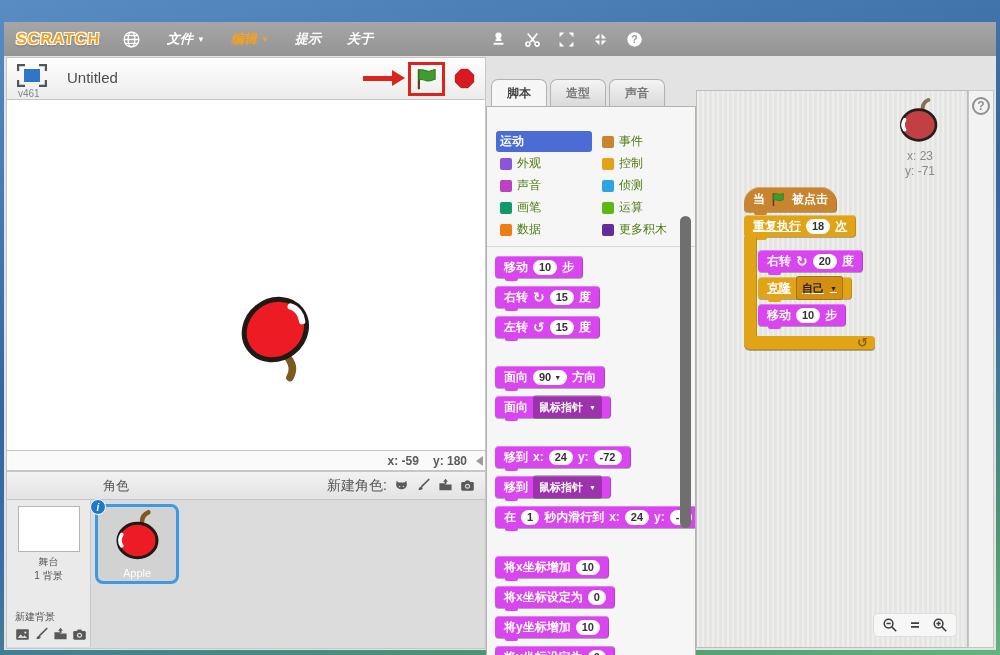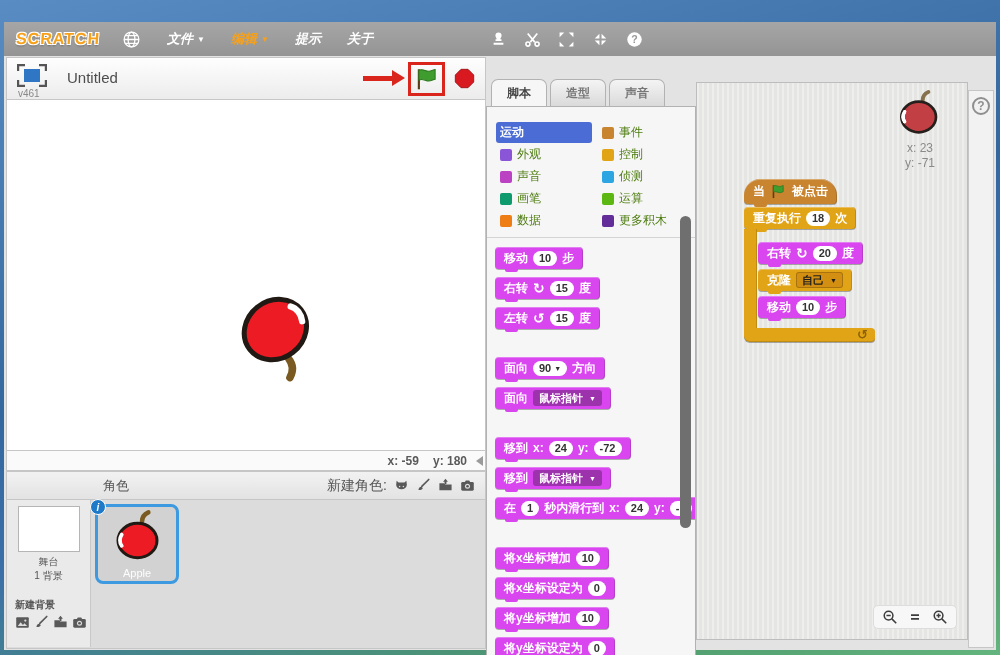--- a/index.html
+++ b/index.html
@@ -73,21 +73,21 @@
   #new-sprite .ns-label { font-size:14px; color:#555; }
   .sm-icon { width:15px; height:15px; cursor:pointer; }
   .sm-icon svg { width:100%; height:100%; }
 
   #sprite-body { position:absolute; left:0; top:443px; width:480px; height:149px; background:#dcdcdc;
                  border:1px solid #c6c6c6; border-top:none; }
   #stage-thumb-col { position:absolute; left:0; top:0; width:84px; height:147px; background:#eaeaea;
                      border-right:1px solid #c8c8c8; text-align:center; }
   #stage-thumb { width:62px; height:46px; background:#fff; border:1px solid #b5b5b5; margin:6px auto 3px; cursor:pointer; }
   .thumb-label { font-size:10px; color:#555; line-height:1.35; }
-  #new-backdrop-label { font-size:10px; color:#555; text-align:left; margin:16px 0 3px 8px;font-weight:bold; }
+  #new-backdrop-label { font-size:10px; color:#555; text-align:left; margin:28px 0 3px 8px; }
   #backdrop-icons { display:flex; gap:4px; margin-left:8px; }
 
   #apple-tile { position:absolute; left:88px; top:4px; width:84px; height:80px; background:#d2d2d2;
                 border:3px solid #3d9ae0; border-radius:8px; cursor:pointer; }
   #apple-tile .tile-apple { position:absolute; left:14px; top:2px; width:54px; height:54px; }
   #apple-tile .tile-name { position:absolute; bottom:2px; width:100%; text-align:center; font-size:11px; color:#fdfdfd; }
   #info-badge { position:absolute; left:-8px; top:-8px; width:16px; height:16px; background:#1e7ac9; color:#fff;
                 border-radius:50%; font-size:10px; font-weight:bold; font-style:italic;
                 display:flex; align-items:center; justify-content:center; border:1px solid #fff; cursor:pointer; }
 
@@ -95,50 +95,50 @@
   #palette-col { position:absolute; left:482px; top:17px; width:210px; height:592px; }
   #tab-strip { position:absolute; left:0; top:0; width:210px; height:33px; }
   #tabs { position:absolute; left:5px; bottom:0; display:flex; gap:3px; }
   .tab { padding:5px 15px 4px; font-size:12px; font-weight:bold; color:#777; cursor:pointer;
          border:1px solid #b2b2b2; border-bottom:none; border-radius:7px 7px 0 0;
          background:linear-gradient(#f4f4f4,#dadada); }
   .tab.active { background:#f6f6f6; color:#444; padding-bottom:5px; margin-bottom:-1px; }
   #palette-body { position:absolute; left:0; top:33px; width:210px; height:559px; background:#f6f6f6;
                   border:1px solid #b2b2b2; overflow:hidden; }
   #categories { display:grid; grid-auto-flow:column; grid-template-rows:repeat(5,21px); grid-template-columns:96px 100px;
-                gap:1px 6px; padding:15px 0 6px 9px; border-bottom:1px solid #d4d4d4;text-align:center; }
+                gap:1px 6px; padding:24px 0 6px 9px; border-bottom:1px solid #d4d4d4;text-align:center; }
   .cat { display:flex; align-items:center; gap:5px; font-size:12px; color:#4d7c0f; cursor:pointer; border-radius:3px; padding:0 4px; }
   .cat .sw { width:12px; height:12px; border-radius:2px; flex:none; }
   .cat.selected { color:#fff; font-weight:bold; }
   #palette-blocks { padding:9px 0 0 8px; }
   .pb-row { margin-bottom:8px; }
   .pb-row.gap { margin-bottom:28px; }
   #pal-scroll { position:absolute; left:194px; top:143px; width:11px; height:312px; background:#6f6f6f; border-radius:6px; cursor:pointer; }
 
   
   .block { position:relative; display:inline-flex; align-items:center; gap:5px; height:22px; padding:0 9px;
            border-radius:4px; color:#fff; font-size:12px; font-weight:bold; white-space:nowrap; cursor:pointer;
            box-shadow:0 1px 0 rgba(0,0,0,.3), inset 0 1px 0 rgba(255,255,255,.3), inset -1px 0 0 rgba(0,0,0,.15); }
   .block::after { content:""; position:absolute; left:10px; bottom:-3px; width:13px; height:3px;
                   background:inherit; border-radius:0 0 2px 2px; }
   .cat-motion { background:#d946ef; }
-  .cat-control { background:#e2a417; }
+  .cat-control { background:#e2a417;text-decoration:underline; }
   .cat-events { background:#c8842e; }
   .hat { border-radius:16px 16px 4px 4px; height:25px; }
   .seg-num { background:#fff; color:#333; border-radius:9px; padding:0 6px; height:15px; min-width:14px;
              display:inline-flex; align-items:center; justify-content:center; gap:3px; font-size:11px; cursor:text; }
   .seg-caret { font-size:7px; line-height:1; }
-  .seg-drop { background:rgba(0,0,0,.28); border-radius:3px; padding:0 6px; height:16px;
+  .seg-drop { background:rgba(0,0,0,.28); border-radius:3px; padding:0 6px; height:24px;
               display:inline-flex; align-items:center; gap:6px; font-size:11px; cursor:pointer; }
   .cat-control .seg-drop { background:#d28f12; color:#1d1d1d; box-shadow:inset 0 0 0 1px rgba(0,0,0,.2); }
   .seg-rot { font-size:14px; line-height:1; }
   .seg-icon svg { width:17px; height:17px; display:block; }
 
   
-  #script-col { position:absolute; left:692px; top:26px; width:272px; height:558px;
+  #script-col { position:absolute; left:692px; top:34px; width:272px; height:558px;
                 background:#e5e5e3 repeating-linear-gradient(90deg,rgba(255,255,255,.35) 0 2px,rgba(0,0,0,0) 2px 5px);
                 border:1px solid #bdbdbd; }
   #sprite-info { position:absolute; right:12px; top:6px; width:70px; text-align:center; }
   #sprite-info .si-apple { width:48px; height:46px; filter:saturate(.5) brightness(1.25); }
   #sprite-info .si-line { font-size:12px; color:#8a8a8a; line-height:1.25; }
   #script-stack { position:absolute; left:47px; top:96px; }
   #script-stack .srow { margin-bottom:3px; }
   .c-body { position:relative; padding:5px 0 5px 14px; }
   .c-body::before { content:""; position:absolute; left:0; top:-3px; bottom:-3px; width:13px; background:#e2a417;
                     box-shadow:inset -1px 0 0 rgba(0,0,0,.15); }

